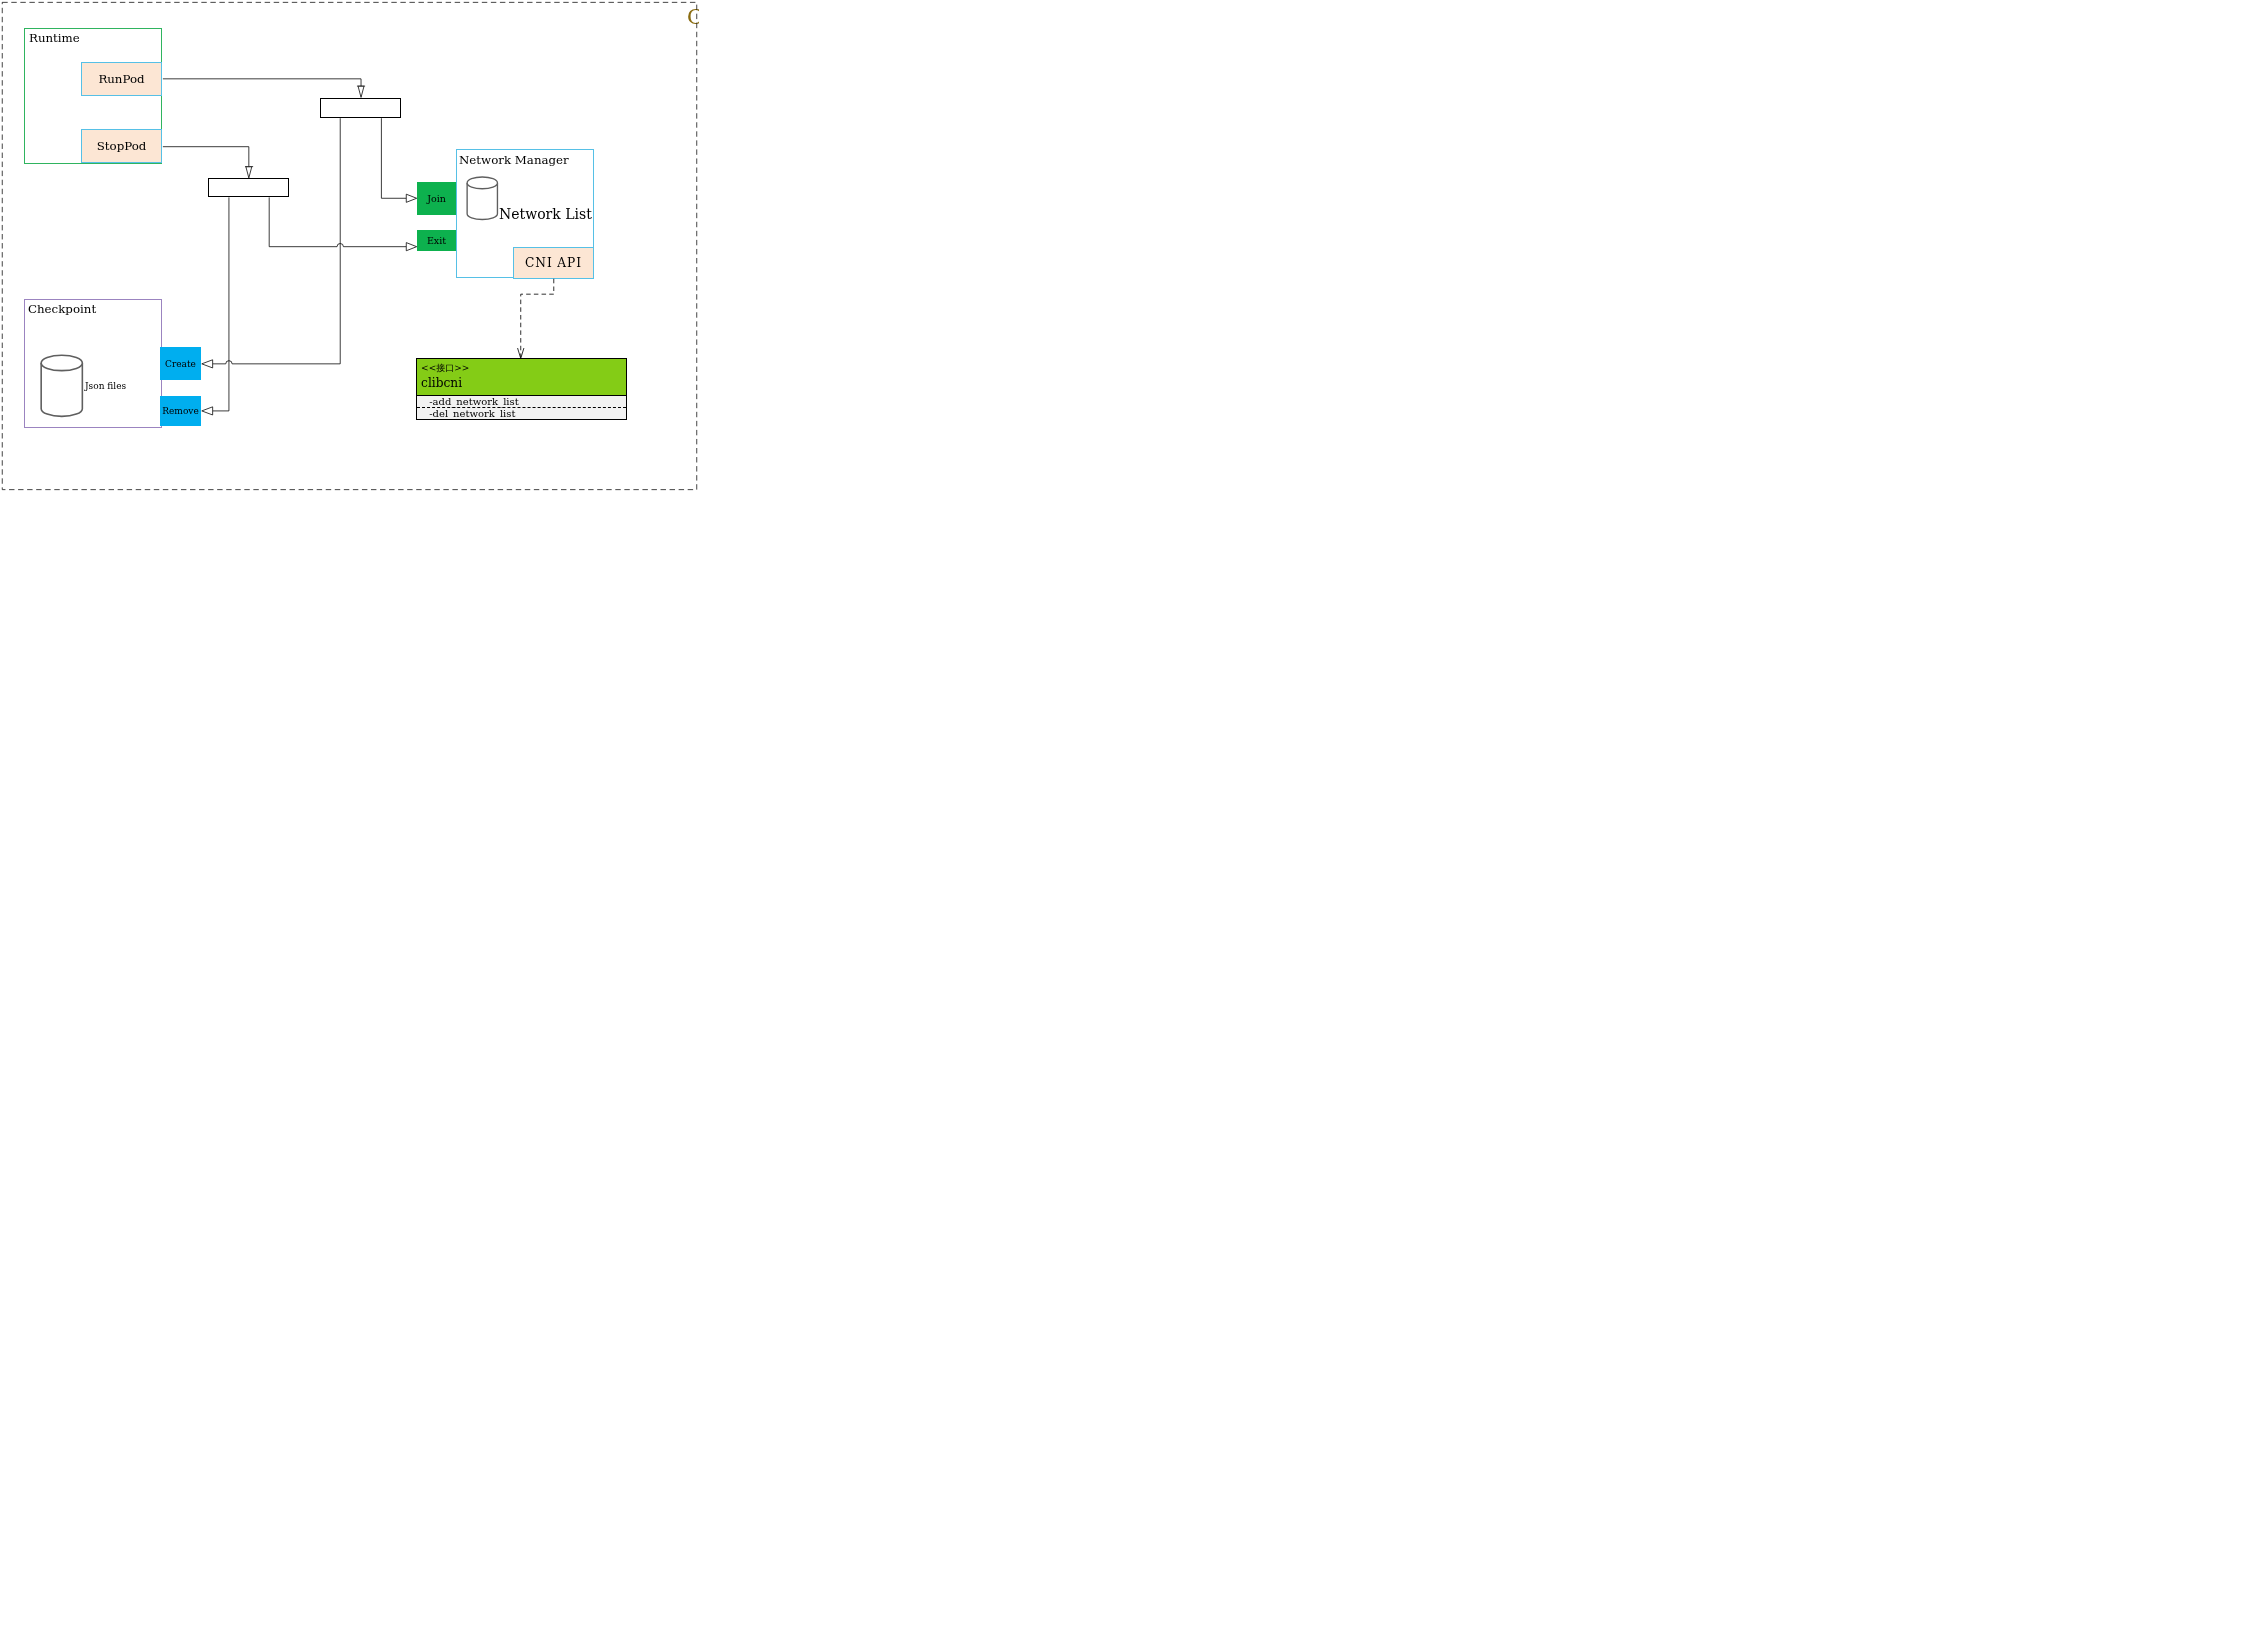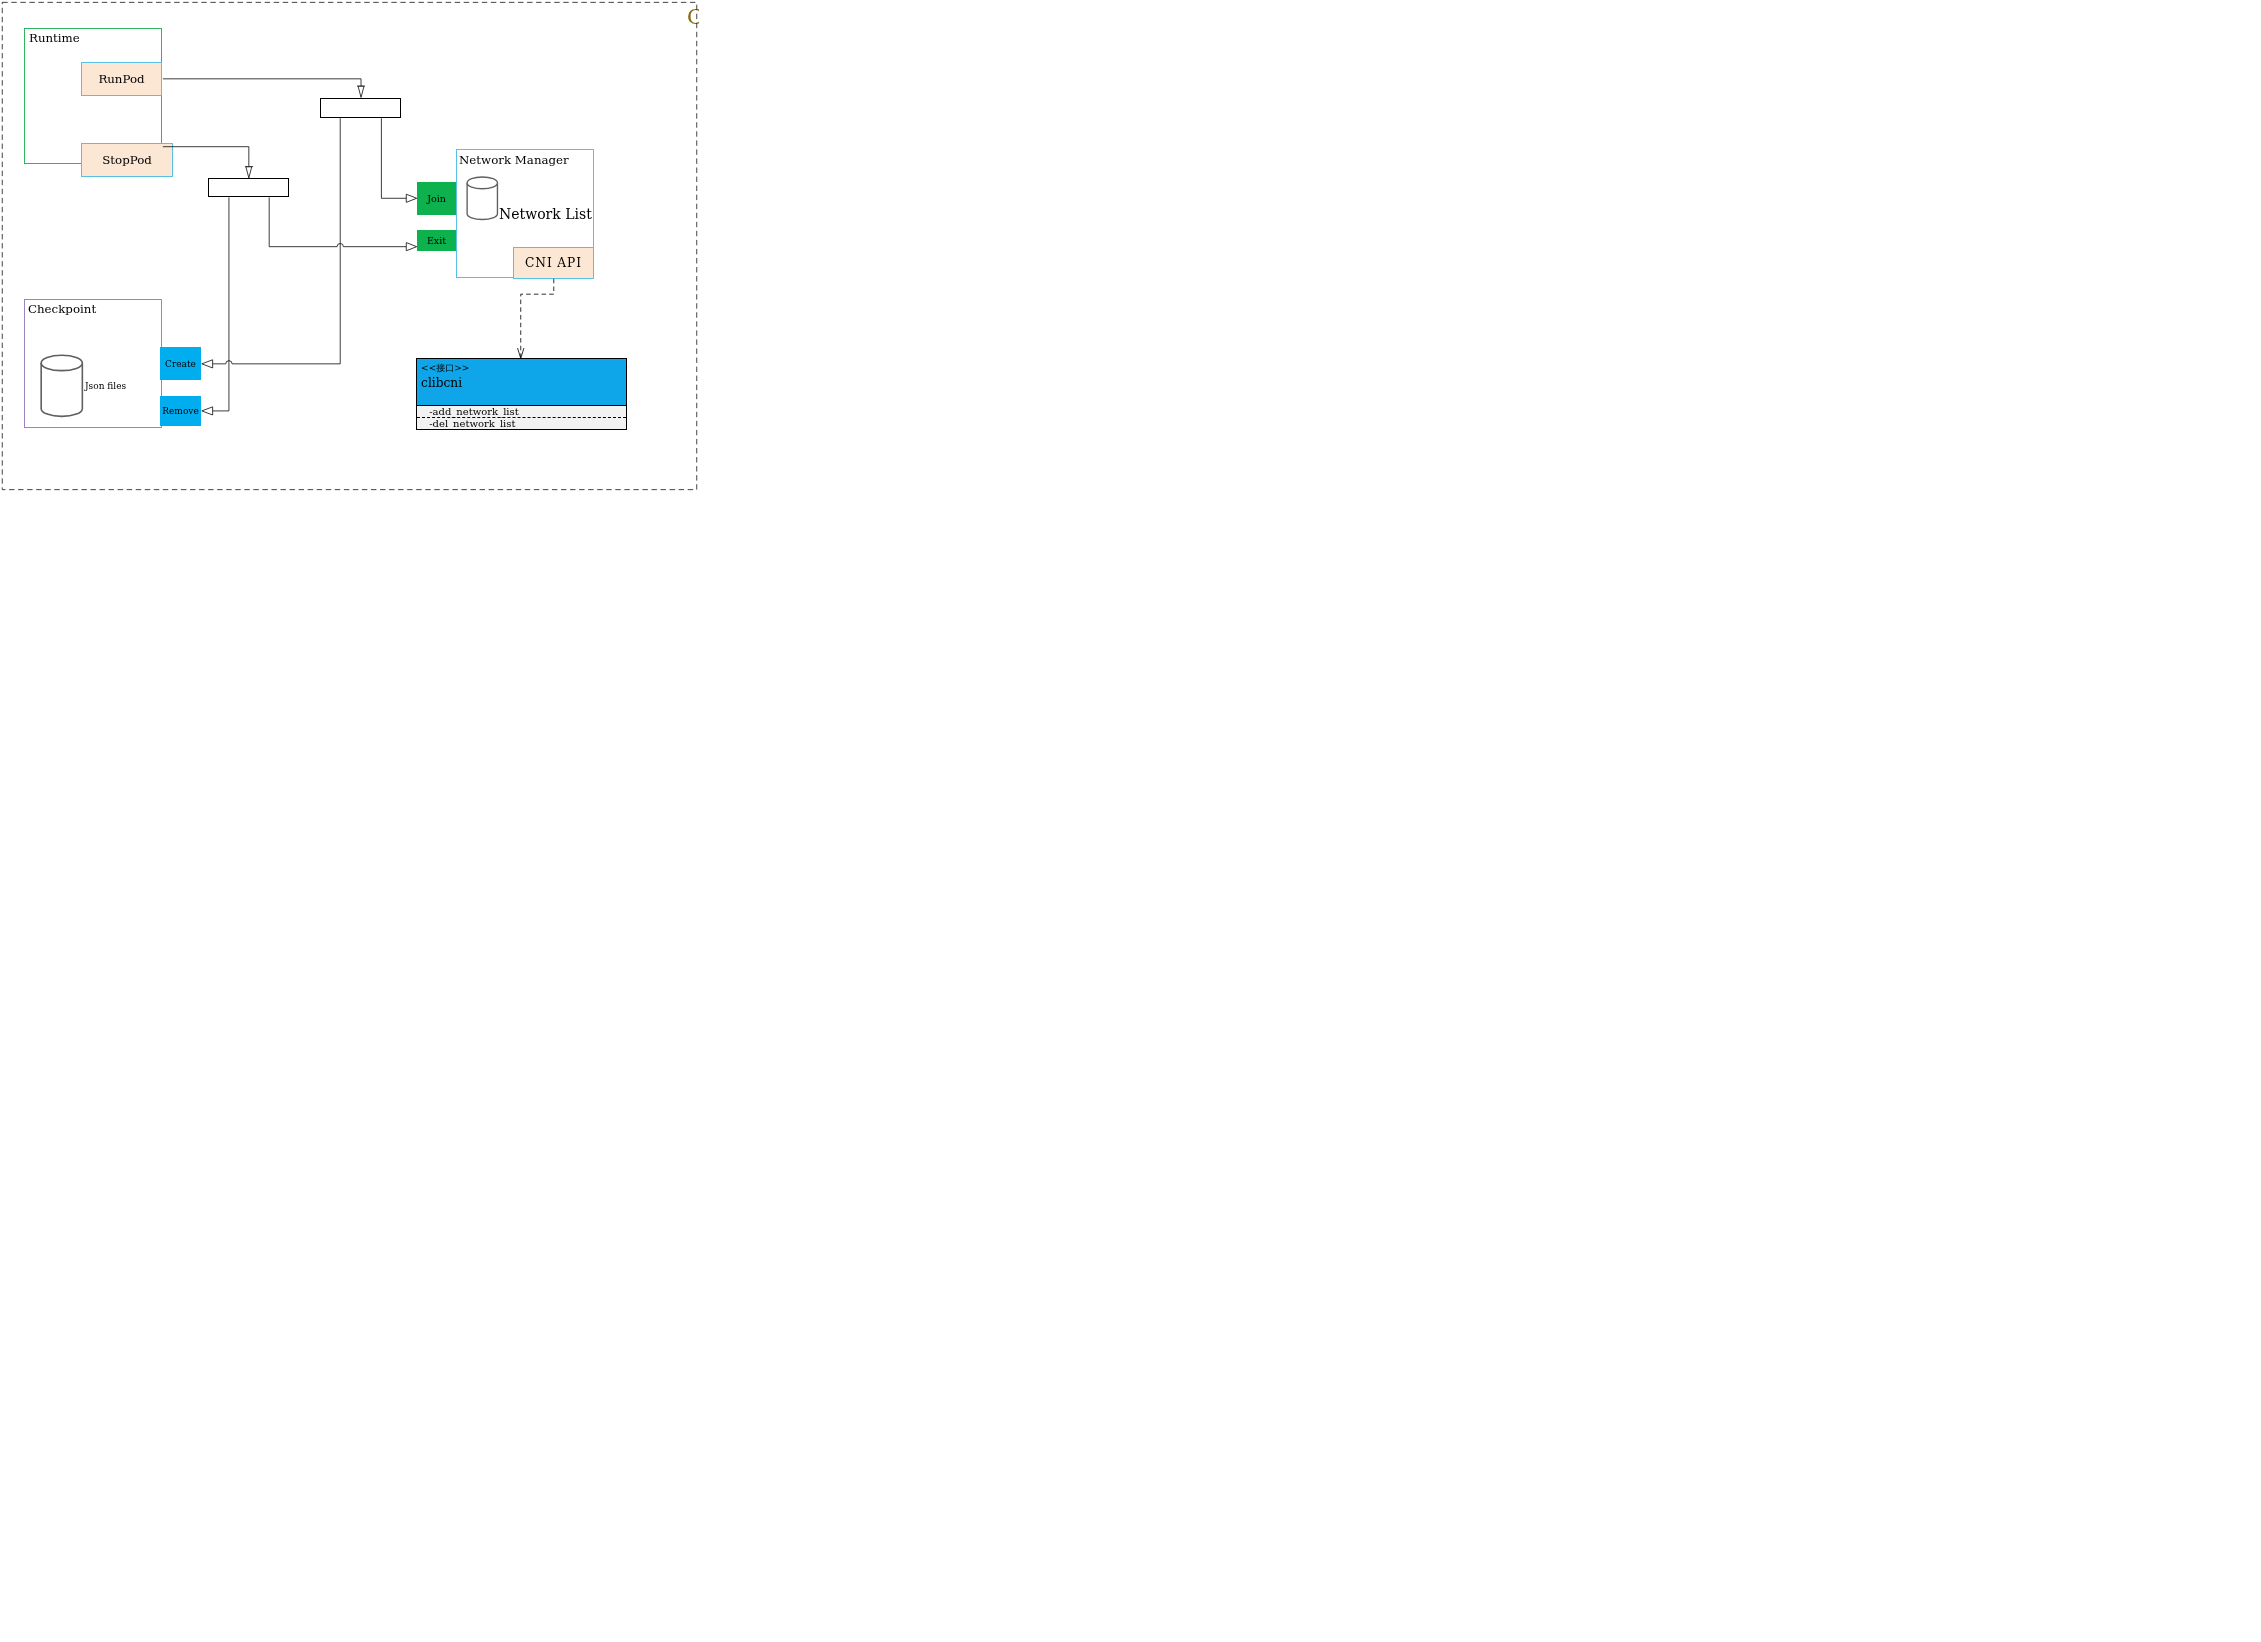--- a/index.html
+++ b/index.html
@@ -13,21 +13,21 @@
   .ctr{display:flex;align-items:center;justify-content:center;text-align:center;}
 
   
   .runtime-box{left:24.4px;top:28px;width:138px;height:136px;border:0.9px solid #2fb45f;background:#fff;}
   .checkpoint-box{left:24.4px;top:299px;width:138px;height:129px;border:0.7px solid #9b84c0;background:#fff;}
   .nm-box{left:456px;top:149px;width:138px;height:129px;border:0.7px solid #56c0e6;background:#fff;}
 
   
   .peach{background:#fce6d4;border:0.7px solid #56c0e6;font-size:11.8px;}
   .runpod{left:81px;top:62px;width:81px;height:34px;}
-  .stoppod{left:81px;top:143px;width:92px;height:34px;text-align:center;}
+  .stoppod{left:81px;top:129px;width:81px;height:34px;text-align:center;}
   .cni{left:513px;top:247px;width:81px;height:32px;font-size:12.2px;letter-spacing:0.9px;}
 
   
   .green{background:#0db14e;font-size:9.5px;}
   .join{left:417px;top:182px;width:39px;height:33px;}
   .exitb{left:417px;top:230px;width:39px;height:21px;}
   .blue{background:#00aeef;font-size:9px;}
   .create{left:160px;top:347px;width:41px;height:33px;}
   .remove{left:160px;top:396px;width:41px;height:30px;}
 
@@ -39,21 +39,21 @@
   
   .t26{font-size:11.8px;}
   .runtime-label{left:29px;top:32px;}
   .checkpoint-label{left:28px;top:303px;}
   .nm-label{left:459px;top:154px;}
   .network-list-label{left:499px;top:207px;font-size:14px;}
   .json-files-label{left:85px;top:382px;font-size:9px;}
   .cri{left:641px;top:6.3px;font-size:21px;color:#8a6c10;letter-spacing:1.4px;margin-left:46px;}
 
   
-  .cls{left:416px;top:358px;width:211px;height:72px;border:1.1px solid #000;background:#0ea5e9;
+  .cls{left:416px;top:358px;width:211px;height:62px;border:1.1px solid #000;background:#84cc16;
        display:flex;flex-direction:column;}
   .cls-top{height:47px;padding:4.5px 0 0 4.1px;}
   .cls-stereo{font-size:9px;}
   .cls-name{font-size:12.2px;margin-top:4.1px;}
   .cls-methods{flex:1;background:#f2f2f2;border-top:1.1px solid #000;display:flex;flex-direction:column;font-size:10px;}
   .cls-row{flex:1;display:flex;align-items:center;padding-left:12.2px;}
   .cls-row2{border-top:0.9px dashed #000;}
 </style>
 </head>
 <body>

